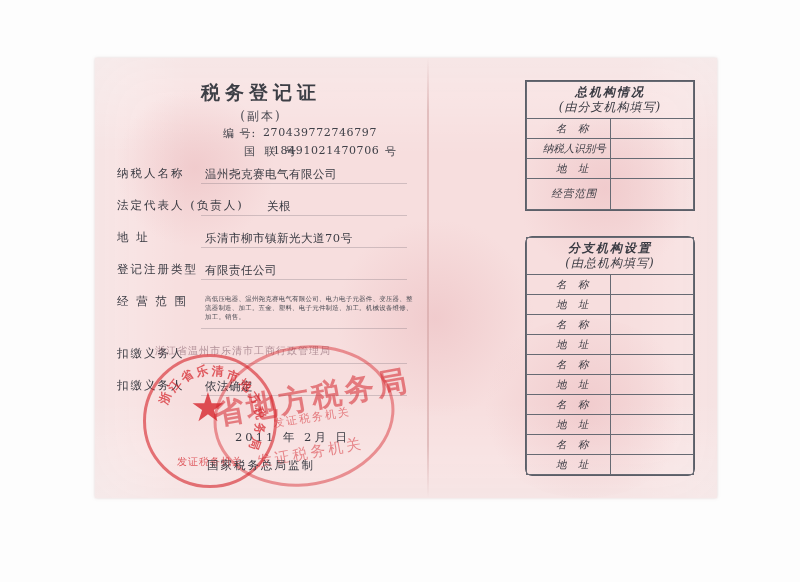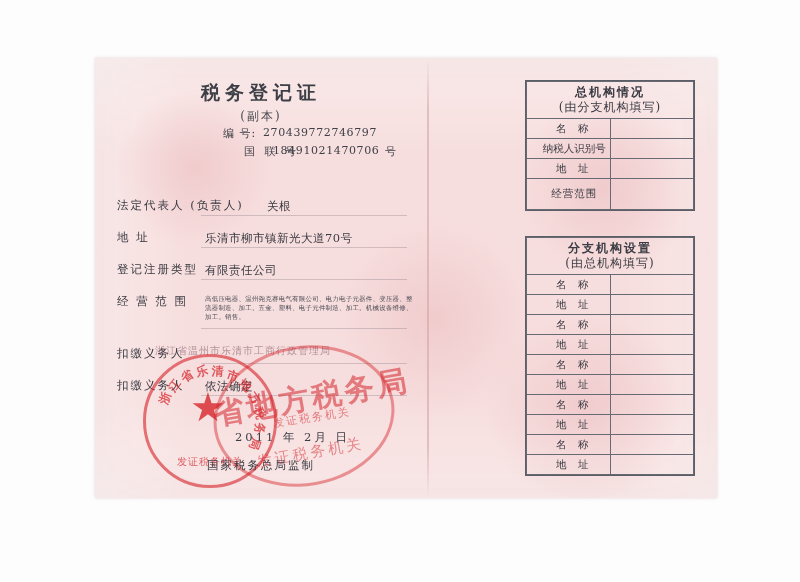--- a/index.html
+++ b/index.html
@@ -270,20 +270,21 @@
     position: absolute;
     left: 332px; top: 0;
     width: 290px; height: 440px;
   }
   .tbl {
     position: absolute;
     left: 98px;
     width: 168px;
     border: 1.4px solid #5c5f68;
     border-collapse: collapse;
+    font-style: italic;
   }
   table.grid {
     border-collapse: collapse;
     width: 100%;
     table-layout: fixed;
   }
   table.grid td {
     border: 1px solid #676a73;
     height: 19px;
     font-family: "DejaVu Serif", serif;
@@ -306,21 +307,21 @@
     letter-spacing: 2px;
     line-height: 15px;
   }
   table.grid td.hdr .sub {
     display: block;
     font-size: 12px;
     font-weight: normal;
     letter-spacing: 1px;
   }
   #tbl-head { top: 22px; }
-  #tbl-branch { top: 178px; }
+  #tbl-branch { top: 178px; border-radius: 7px; }
 
   
   #edge-shadow {
     position: absolute;
     inset: 0;
     pointer-events: none;
     box-shadow: inset 0 0 60px rgba(0,0,0,0.03);
   }
 </style>
 </head>
@@ -341,20 +342,25 @@
       <div id="doc-title">税务登记证</div>
       <div id="doc-subtitle">(副本)</div>
 
       <div class="numline" id="num-label">编 号:</div>
       <div class="numline" id="num-value">270439772746797</div>
 
       <div class="numline" id="serial-label">国 联 号</div>
       <div class="numline" id="serial-value">18491021470706</div>
       <div class="numline" id="serial-suffix">号</div>
 
+      <div class="field" id="f-taxpayer">
+        <span class="lbl">纳税人名称</span>
+        <span class="val">温州尧克赛电气有限公司</span>
+        <span class="rule"></span>
+      </div>
 
       <div class="field" id="f-legal">
         <span class="lbl">法定代表人 (负责人)</span>
         <span class="val" style="left:150px;">关根</span>
         <span class="rule"></span>
       </div>
 
       <div class="field" id="f-address">
         <span class="lbl">地        址</span>
         <span class="val">乐清市柳市镇新光大道70号</span>

